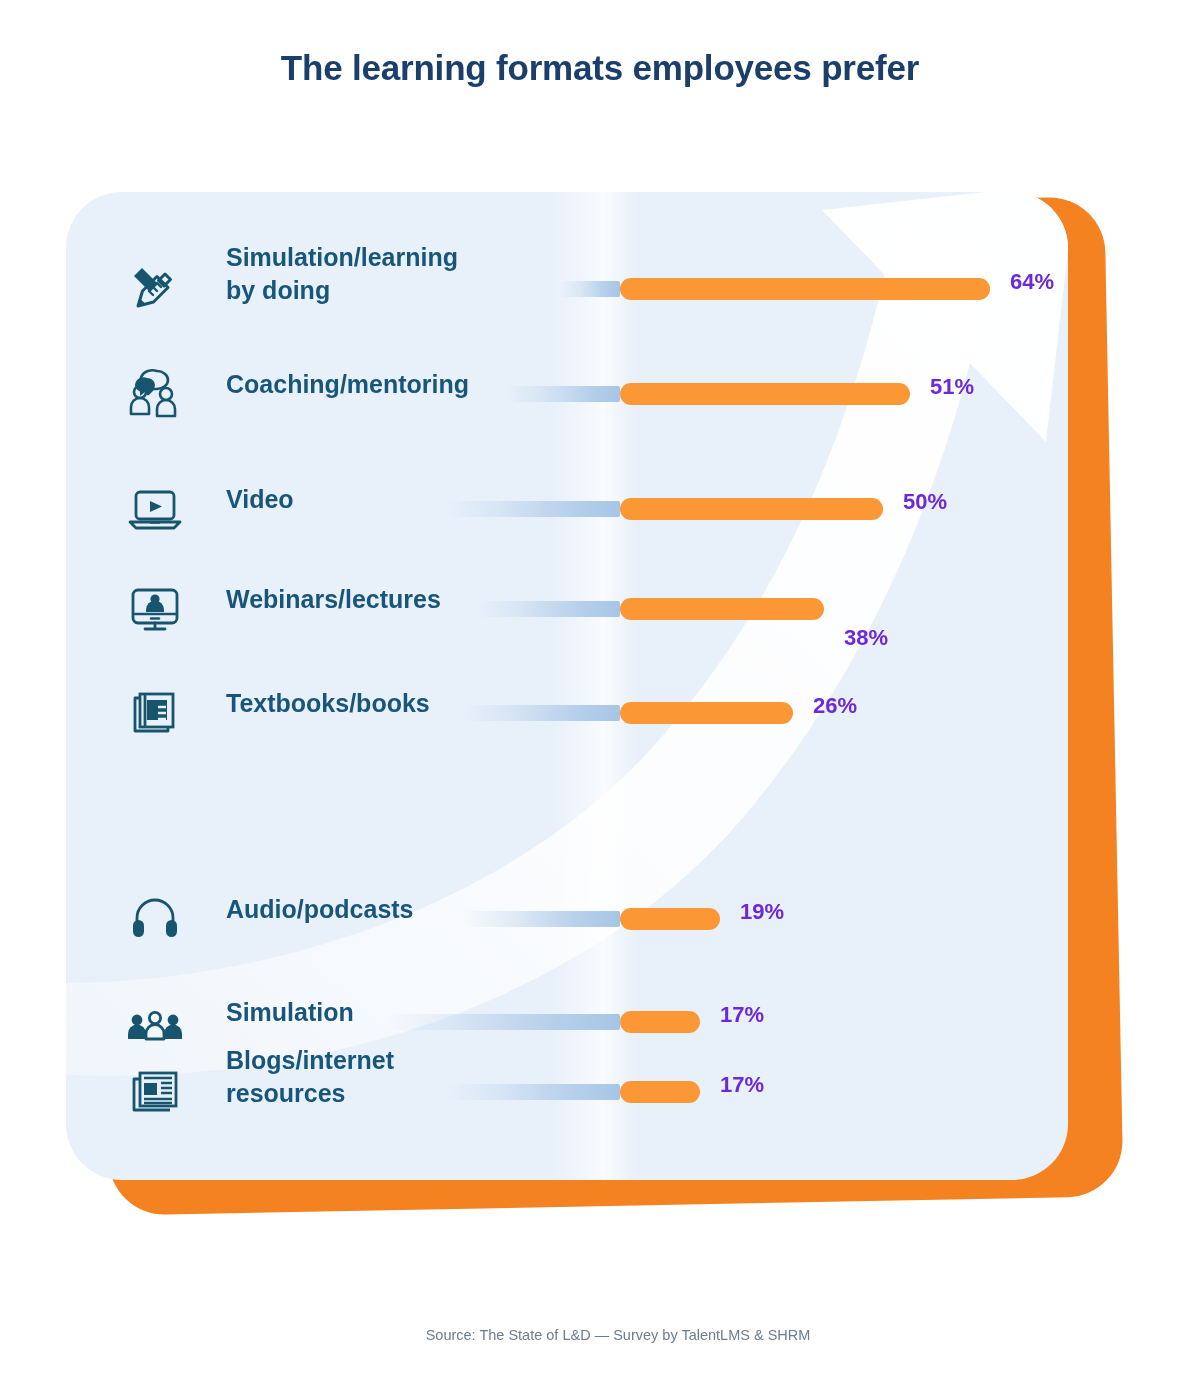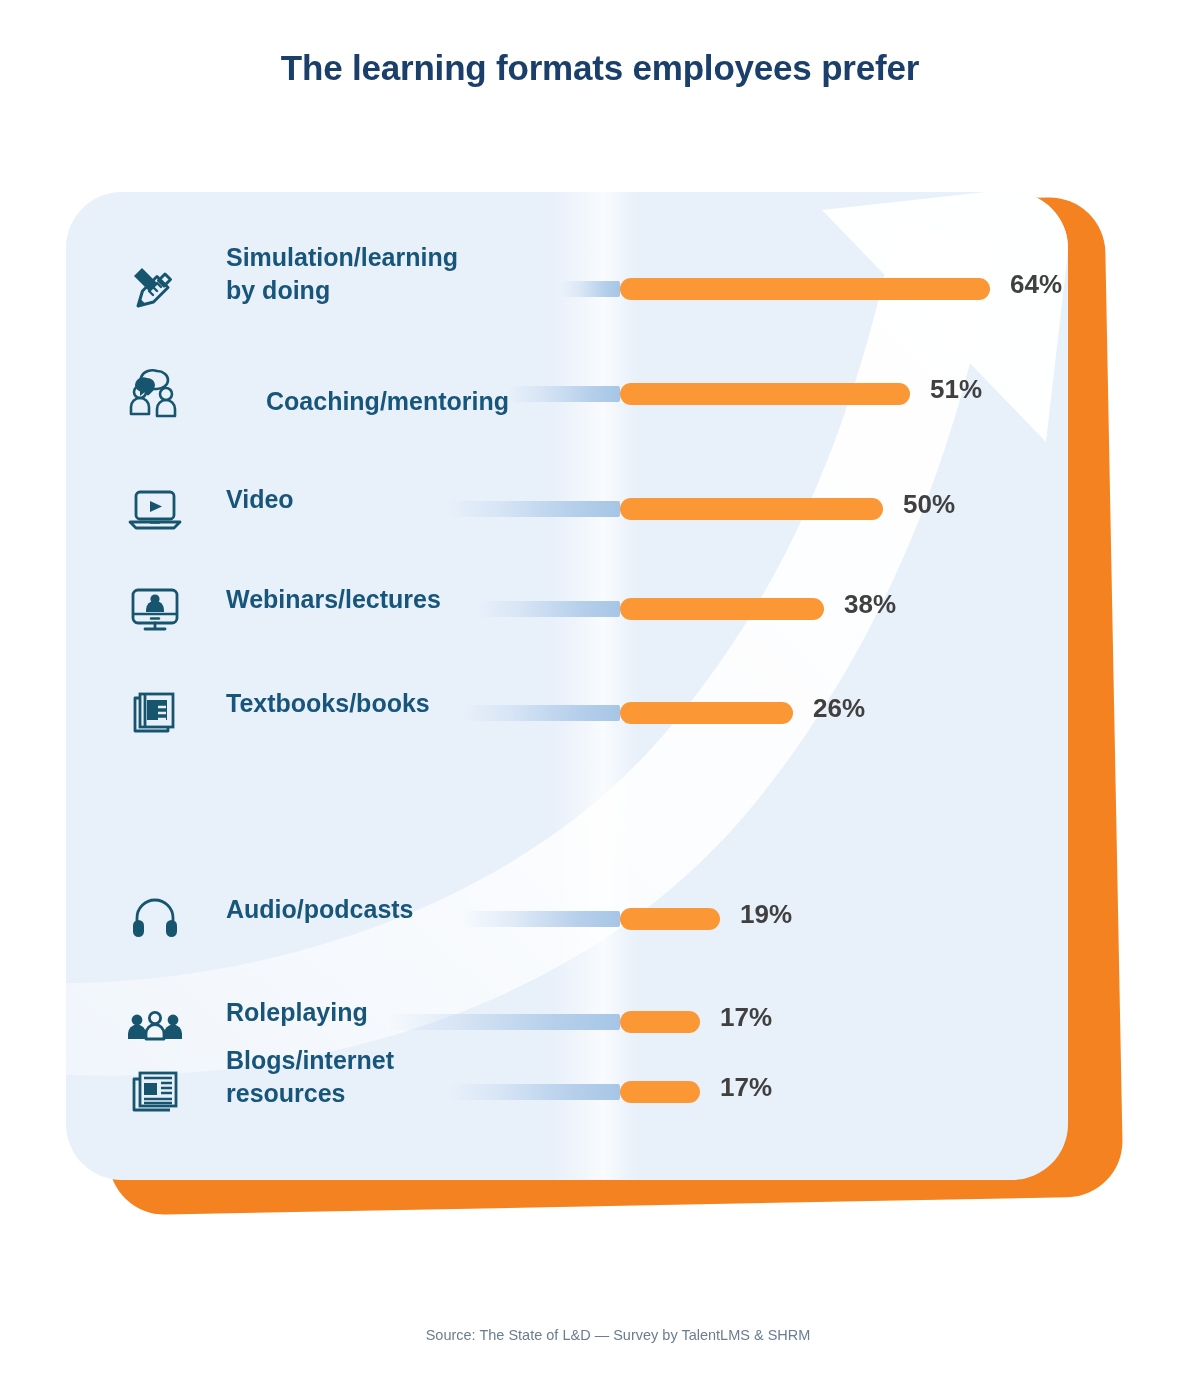--- a/index.html
+++ b/index.html
@@ -159,23 +159,23 @@
     left: 224px;       
     top: 0;
     height: 22px;
     background: #fb9734;
     border-radius: 11px;
   }
 
   .bar-value {
     position: absolute;
     top: -9px;
-    font-size: 26px;
+    font-size: 22px;
     font-weight: bold;
-    color: #404040;
+    color: #6d28d9;
     white-space: nowrap;
   }
 
   
   .source {
     position: absolute;
     left: 0;
     top: 1327px;
     width: 1200px;
     text-align: center;
@@ -238,21 +238,21 @@
             <div class="row-icon">
               <svg width="56" height="56" viewBox="0 0 56 56" fill="none">
       <circle cx="13" cy="26" r="6" fill="none" stroke="#17556f" stroke-width="2.6"></circle>
       <path d="M4 48 v-7 a9 9 0 0 1 18 0 v7 z" fill="none" stroke="#17556f" stroke-width="2.6" stroke-linejoin="round"></path>
       <circle cx="39" cy="28" r="6" fill="none" stroke="#17556f" stroke-width="2.6"></circle>
       <path d="M30 50 v-7 a9 9 0 0 1 18 0 v7 z" fill="none" stroke="#17556f" stroke-width="2.6" stroke-linejoin="round"></path>
       <path d="M30 5 a11 9 0 1 1 0 18 h-4 l-5 5 v-5 a11 9 0 0 1 9 -18 z" fill="none" stroke="#17556f" stroke-width="2.6" stroke-linejoin="round"></path>
       <path d="M20 12 a8 7 0 1 1 0 14 h-2 l-5 4 v-4.6 A8 7 0 0 1 20 12 z" fill="#17556f"></path>
     </svg>
             </div>
-            <div class="row-label" style="top: 23px; margin-left: 40px;">Coaching/mentoring</div>
+            <div class="row-label" style="top: 6px;">Coaching/mentoring</div>
             <div class="bar-track">
               <div class="bar-tail" style="width: 112px;"></div>
               <div class="bar-fill" style="width: 290px;"></div>
               <div class="bar-value" style="left: 534px;">51%</div>
             </div>
           </div>
           <div class="row" style="top: 285px;">
             <div class="row-icon">
               <svg width="56" height="56" viewBox="0 0 56 56" fill="none">
       <rect x="9" y="11" width="38" height="27" rx="4" fill="none" stroke="#17556f" stroke-width="2.8"></rect>
@@ -276,21 +276,21 @@
       <circle cx="28" cy="18" r="4.6" fill="#17556f"></circle>
       <path d="M19 31 v-2.5 a9 9 0 0 1 18 0 V31 z" fill="#17556f"></path>
       <path d="M24 37.5 h8" stroke="#17556f" stroke-width="2.4" stroke-linecap="round"></path>
       <path d="M28 42 v5 M18 48 h20" stroke="#17556f" stroke-width="2.8" stroke-linecap="round"></path>
     </svg>
             </div>
             <div class="row-label" style="top: 6px;">Webinars/lectures</div>
             <div class="bar-track">
               <div class="bar-tail" style="width: 142px;"></div>
               <div class="bar-fill" style="width: 204px;"></div>
-              <div class="bar-value" style="left: 448px;">38%</div>
+              <div class="bar-value" style="left: 448px; margin-top: 36px;">38%</div>
             </div>
           </div>
           <div class="row" style="top: 489px;">
             <div class="row-icon">
               <svg width="56" height="56" viewBox="0 0 56 56" fill="none">
       <rect x="13" y="9" width="33" height="33" fill="none" stroke="#17556f" stroke-width="2.8"></rect>
       <path d="M13 13 h-5 v33 h33 v-4" fill="none" stroke="#17556f" stroke-width="2.8" stroke-linejoin="round"></path>
       <rect x="20" y="15" width="20" height="20" fill="#17556f"></rect>
       <path d="M31 22 h8 M31 28 h8 M31 34 h8" stroke="#e8f0fa" stroke-width="2.6"></path>
       <path d="M18 9 v33" stroke="#17556f" stroke-width="2.8"></path>
@@ -322,21 +322,21 @@
             <div class="row-icon">
               <svg width="56" height="56" viewBox="0 0 56 56" fill="none">
       <circle cx="10" cy="26" r="5.4" fill="#17556f"></circle>
       <path d="M1 45 v-5.5 a9 9 0 0 1 18 0 V45 z" fill="#17556f"></path>
       <circle cx="28" cy="24" r="5.6" fill="none" stroke="#17556f" stroke-width="2.8"></circle>
       <path d="M19 45 v-5.5 a9 9 0 0 1 18 0 V45 z" fill="none" stroke="#17556f" stroke-width="2.8" stroke-linejoin="round"></path>
       <circle cx="46" cy="26" r="5.4" fill="#17556f"></circle>
       <path d="M37 45 v-5.5 a9 9 0 0 1 18 0 V45 z" fill="#17556f"></path>
     </svg>
             </div>
-            <div class="row-label" style="top: 6px;">Roleplaying</div>
+            <div class="row-label" style="top: 6px;">Simulation</div>
             <div class="bar-track">
               <div class="bar-tail" style="width: 232px;"></div>
               <div class="bar-fill" style="width: 80px;"></div>
               <div class="bar-value" style="left: 324px;">17%</div>
             </div>
           </div>
           <div class="row" style="top: 868px;">
             <div class="row-icon">
               <svg width="56" height="56" viewBox="0 0 56 56" fill="none">
       <path d="M13 15 H7 v31 h36" fill="none" stroke="#17556f" stroke-width="2.8" stroke-linejoin="round"></path>

